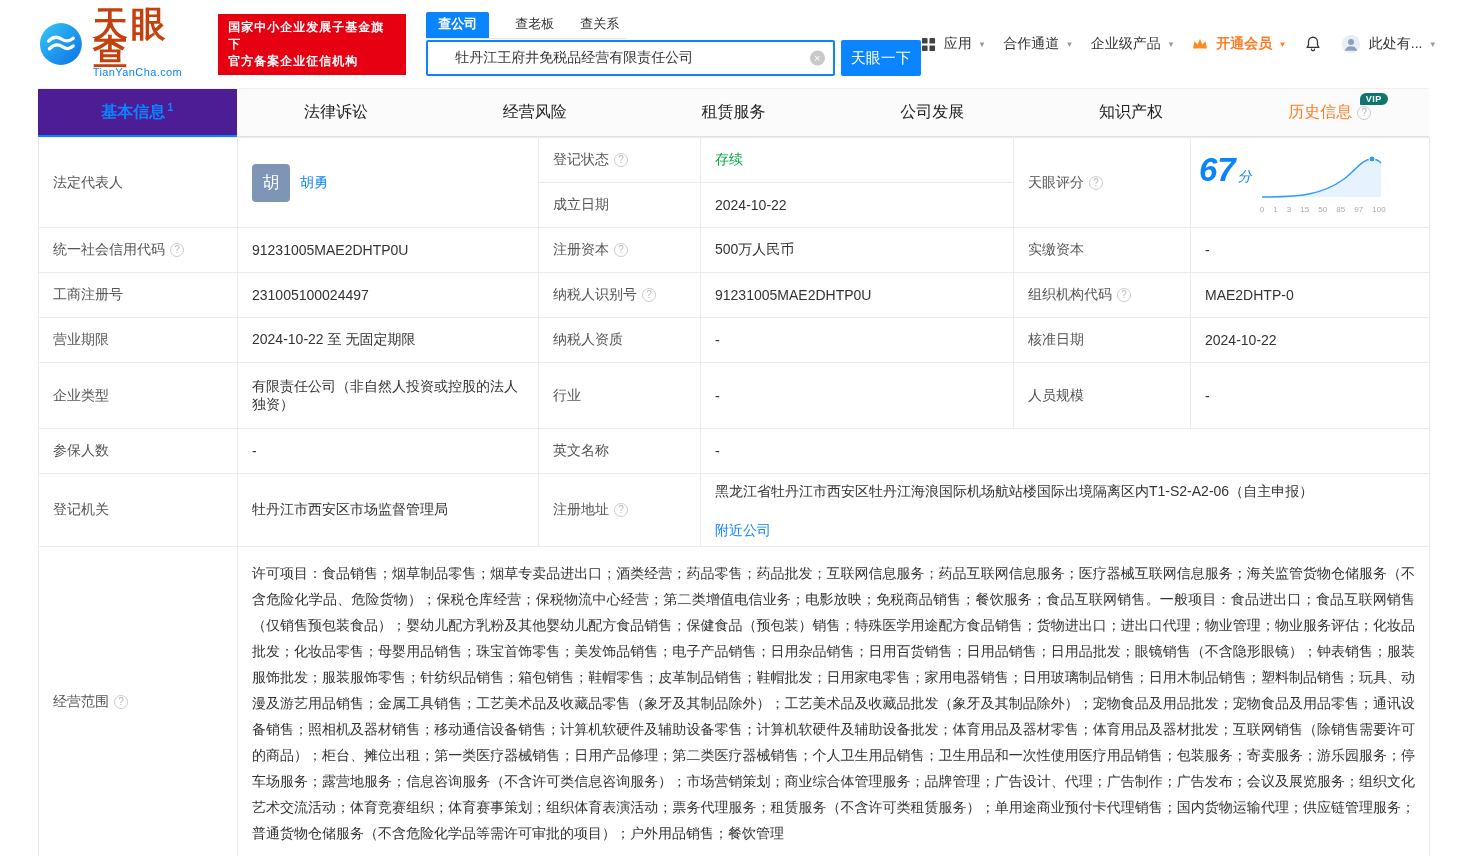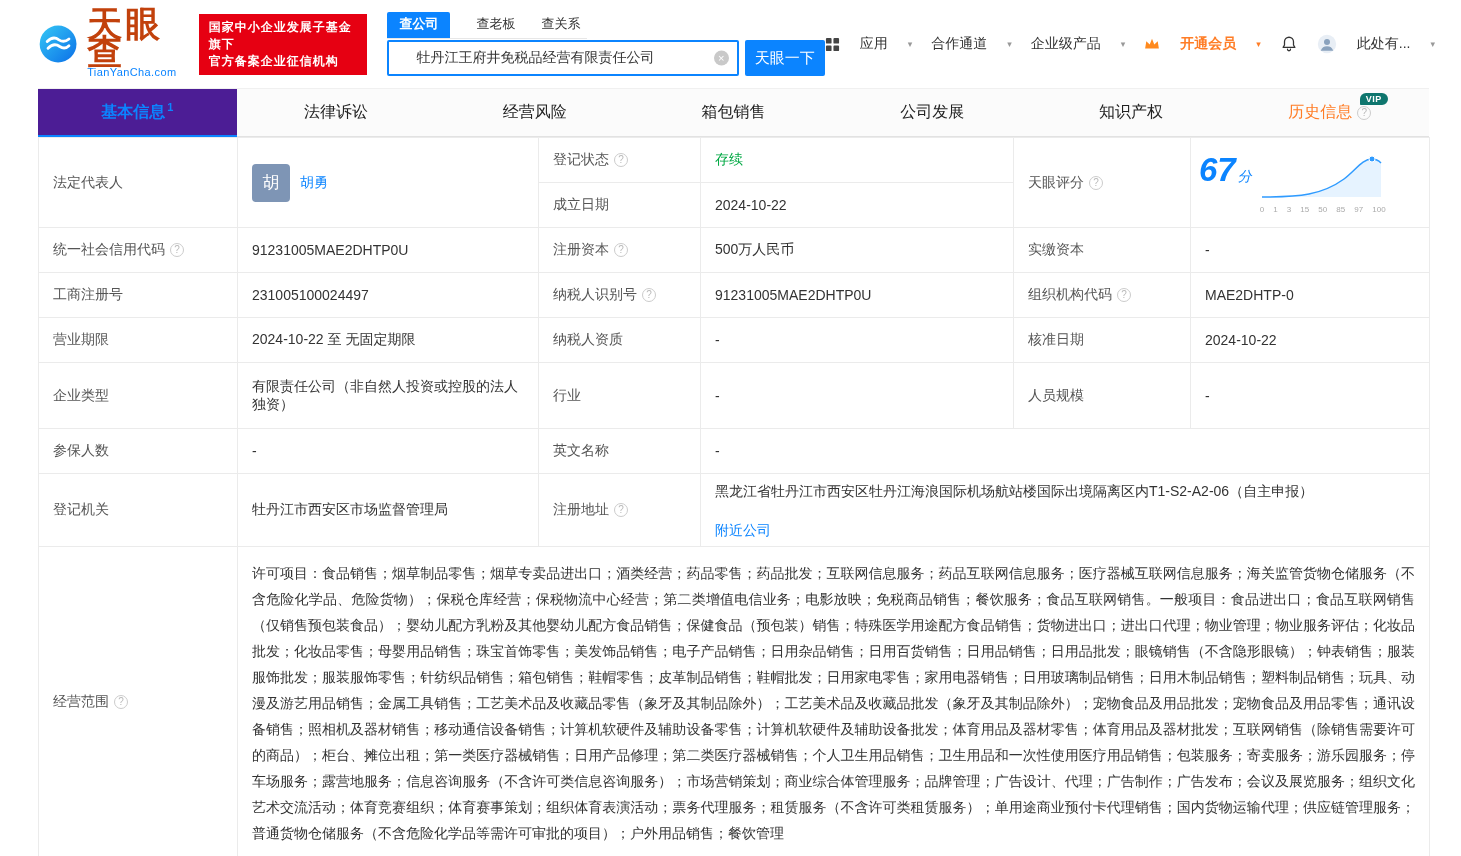--- a/index.html
+++ b/index.html
@@ -24,21 +24,21 @@
     padding:0 32px 0 27px; font-size:14px; color:#333; outline:none;
     font-family:"Liberation Sans","DejaVu Sans",sans-serif; }
   .clear-icon { position:absolute; right:10px; top:50%; transform:translateY(-50%);
     width:15px; height:15px; background:#c9c9c9; border-radius:50%; color:#fff;
     font-size:11px; line-height:15px; text-align:center; cursor:pointer; }
   .search-btn { width:80px; height:36px; margin-left:6px; background:#0b84ff; color:#fff;
     border:none; border-radius:2px; font-size:15px; cursor:pointer;
     font-family:"Liberation Sans","DejaVu Sans",sans-serif; }
   .top-nav { margin-left:auto; display:flex; align-items:center; gap:19px;
     font-size:14px; white-space:nowrap; color:#333; }
-  .nav-item { display:flex; align-items:center; gap:20px; cursor:pointer;text-align:center; }
+  .nav-item { display:flex; align-items:center; gap:8px; cursor:pointer;text-align:center; }
   .caret { font-size:9px; color:#999; }
   .vip-nav { color:#ff7d26; font-weight:bold; }
   .vip-nav .caret { color:#ff7d26; }
 
   
   .page { padding:0 32px 0 38px; }
   .tabbar { display:flex; height:49px; background:#fbfbfb;
     border-top:1px solid #f0f0f0; border-bottom:1px solid #e2e2e2; }
   .tab { flex:1; display:flex; align-items:center; justify-content:center;
     font-size:16px; color:#222; position:relative; cursor:pointer; }
@@ -172,21 +172,21 @@
       <span>基本信息</span>
         <span class="tab-count">1</span>
     </div>
     <div class="tab">
       <span>法律诉讼</span>
     </div>
     <div class="tab">
       <span>经营风险</span>
     </div>
     <div class="tab">
-      <span>箱包销售</span>
+      <span>租赁服务</span>
     </div>
     <div class="tab">
       <span>公司发展</span>
     </div>
     <div class="tab">
       <span>知识产权</span>
     </div>
     <div class="tab tab-history">
       <span>历史信息</span>
       <span class="help">?</span>

